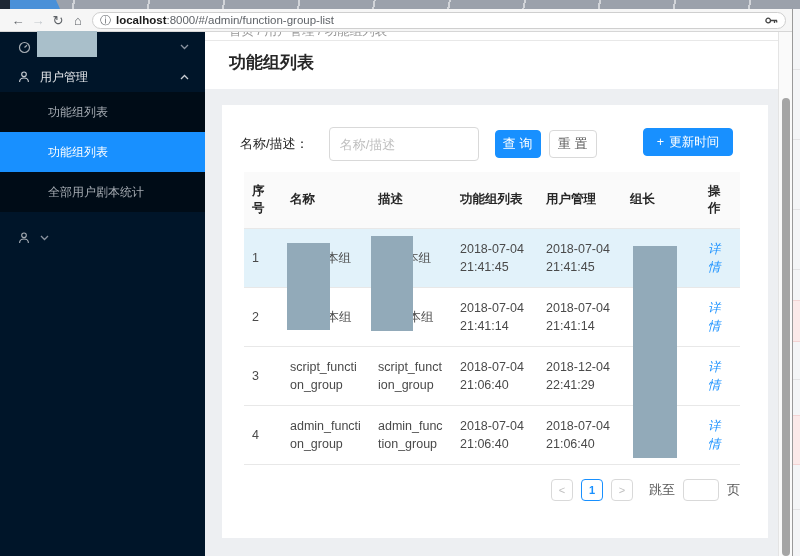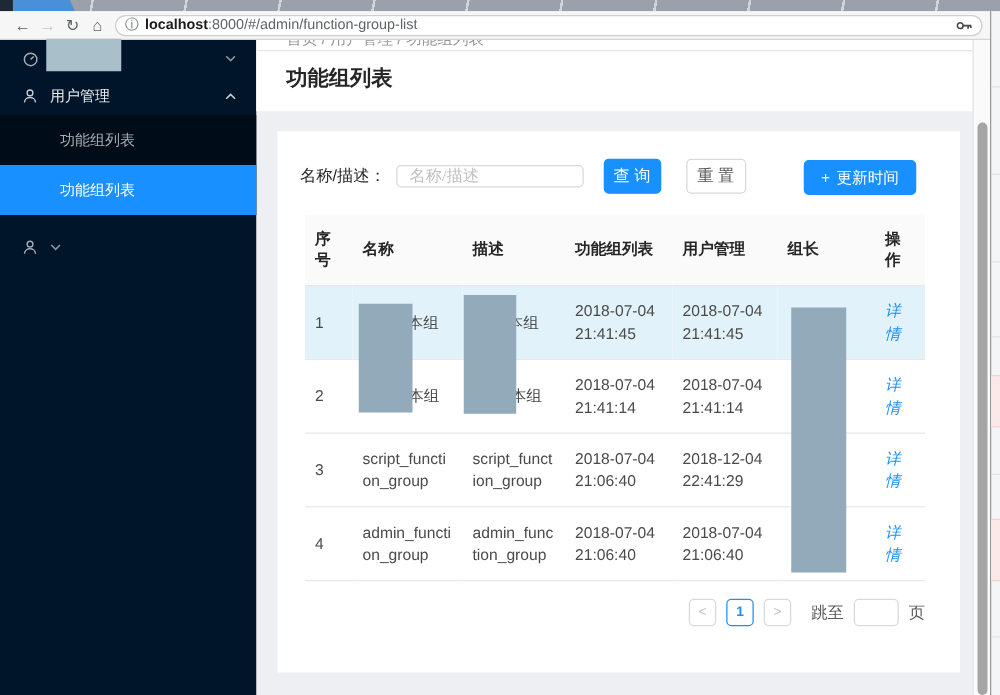--- a/index.html
+++ b/index.html
@@ -43,30 +43,30 @@
 
   .content-bg { position:absolute; left:205px; top:32px; width:573px; height:524px; background:#edeff2; }
   .page-header { position:absolute; left:205px; top:32px; width:573px; height:57px; background:#fff; }
   .crumb-clip { position:absolute; left:24px; top:0; height:8px; width:400px; overflow:hidden; }
   .crumb-clip .crumb-inner { position:relative; top:-9px; font-size:12.5px; color:#969696; white-space:nowrap; }
   .header-divider { position:absolute; left:0; top:8px; width:100%; height:1px; background:#e8e8e8; }
   .page-title { position:absolute; left:24px; top:19px; font-size:17px; font-weight:bold; color:#262626; }
 
   .card { position:absolute; left:222px; top:105px; width:546px; height:433px; background:#fff; }
   .search-row { position:absolute; left:18px; top:22px; display:flex; align-items:center; }
-  .search-label { font-size:13px; color:#262626; margin-right:8px; }
-  .search-input { width:150px; height:18px; border:1px solid #d9d9d9; border-radius:4px; font-size:13px; color:#262626;
-    padding:0 10px; outline:none; font-family:Liberation Serif, serif; }
+  .search-label { font-size:13px; color:#262626; margin-right:20px; }
+  .search-input { width:150px; height:34px; border:1px solid #d9d9d9; border-radius:4px; font-size:13px; color:#262626;
+    padding:0 10px; outline:none; font-family:Liberation Sans, sans-serif; }
   .search-input::placeholder { color:#bfbfbf; }
   .btn { height:28px; border-radius:4px; font-size:13px; display:inline-flex; align-items:center; justify-content:center;
     cursor:pointer; border:1px solid transparent; font-family:inherit; }
   .btn-primary { background:var(--accent); color:#fff; border-color:var(--accent); }
   .btn-default { background:#fff; color:#595959; border-color:#d9d9d9; }
   .btn-query { width:46px; margin-left:16px; }
-  .btn-reset { width:48px; margin-left:20px; }
+  .btn-reset { width:48px; margin-left:8px; }
   .btn-create { position:absolute; right:35px; top:23px; width:90px; height:28px; gap:5px; font-size:12.5px; }
 
   table.grid { position:absolute; left:22px; top:67px; width:496px; border-collapse:collapse; table-layout:fixed; font-size:12.5px; }
   table.grid col.w0{width:38px} table.grid col.w1{width:88px} table.grid col.w2{width:82px}
   table.grid col.w3{width:86px} table.grid col.w4{width:84px} table.grid col.w5{width:78px} table.grid col.w6{width:40px}
   table.grid th { background:#fafafa; color:#262626; font-weight:bold; text-align:left; padding:10px 8px; height:56px;
     border-bottom:1px solid #e8e8e8; line-height:17px; vertical-align:middle; word-break:break-all; }
   table.grid td { color:#4a4a4a; padding:11px 8px; border-bottom:1px solid #e8e8e8; line-height:18px;
     vertical-align:middle; word-break:break-all; height:58px; }
   table.grid tr.hl td { background:var(--hl); }
@@ -159,20 +159,21 @@
       <span class="lbl">用户管理</span>
       <span class="chev">
         <svg width="9" height="6" viewBox="0 0 9 6">
             <path d="M1 5 L4.5 1.5 L8 5" fill="none" stroke="#c9ced4" stroke-width="1.3"></path>
           </svg>
       </span>
     </div>
     <div class="submenu">
       <div class="sub-item">功能组列表</div>
       <div class="sub-item selected">功能组列表</div>
+      <div class="sub-item">全部用户剧本统计</div>
     </div>
     <div class="side-gap"></div>
     <div class="side-row" style="height:40px">
       <span>
         <svg width="12" height="12" viewBox="0 0 12 12">
             <circle cx="6" cy="3.3" r="2.3" fill="none" stroke="#a6adb4" stroke-width="1.1"></circle>
             <path d="M1.6 11 C1.6 8.2 3.9 7 6 7 C8.1 7 10.4 8.2 10.4 11" fill="none" stroke="#a6adb4" stroke-width="1.1"></path>
           </svg>
       </span>
       <span class="chev">

